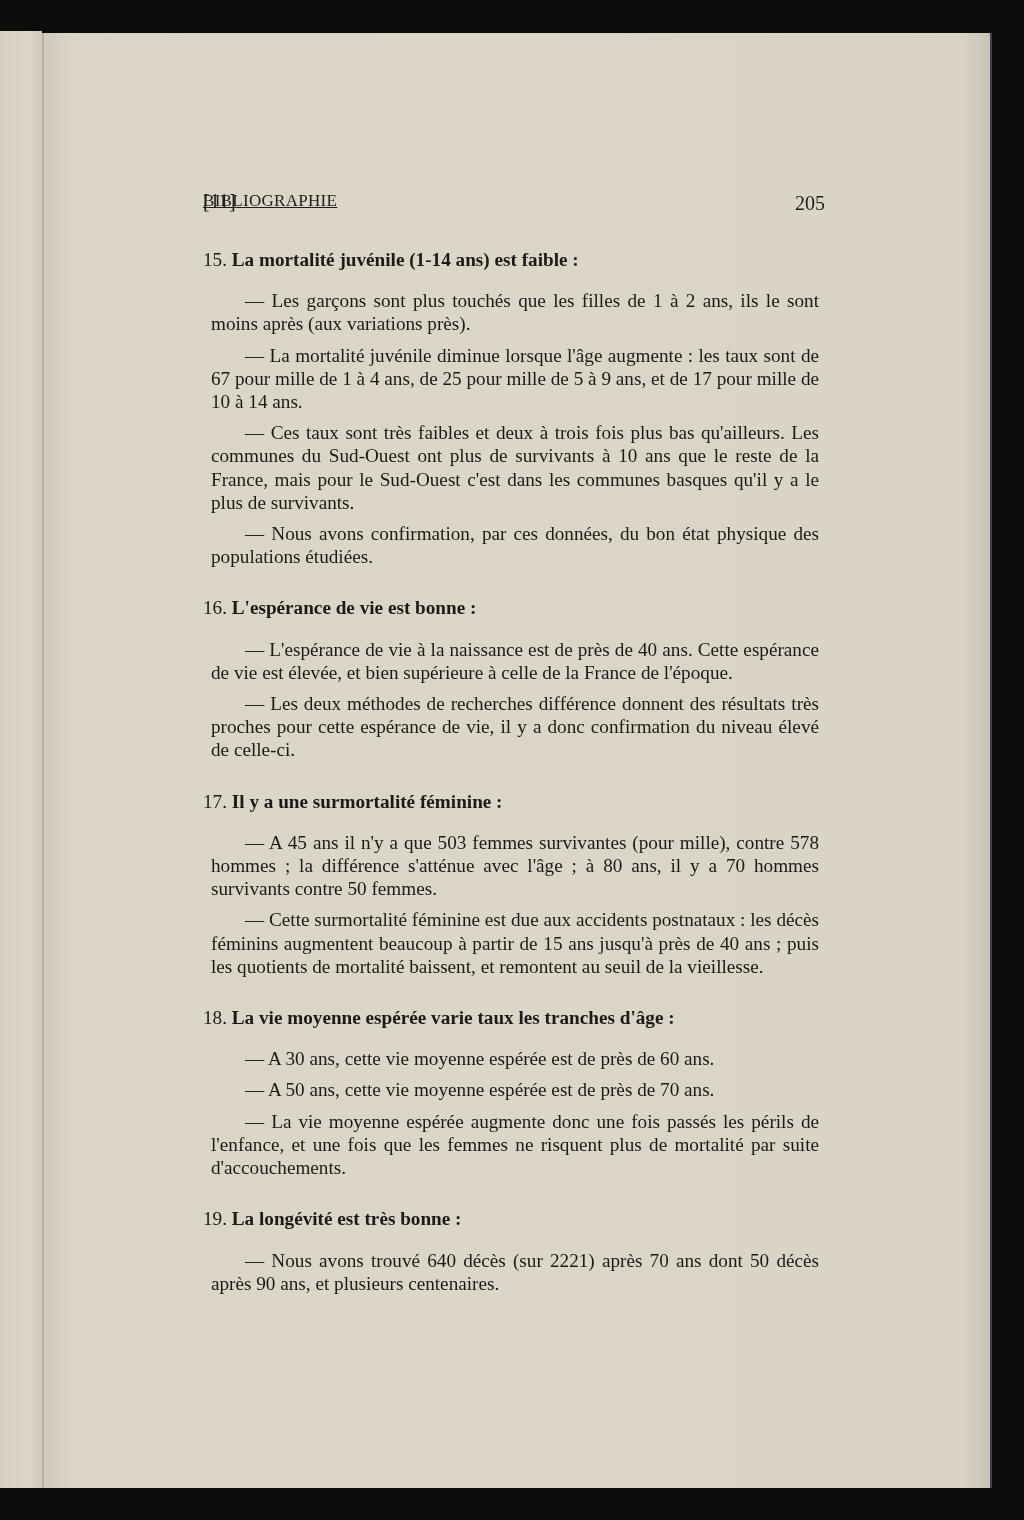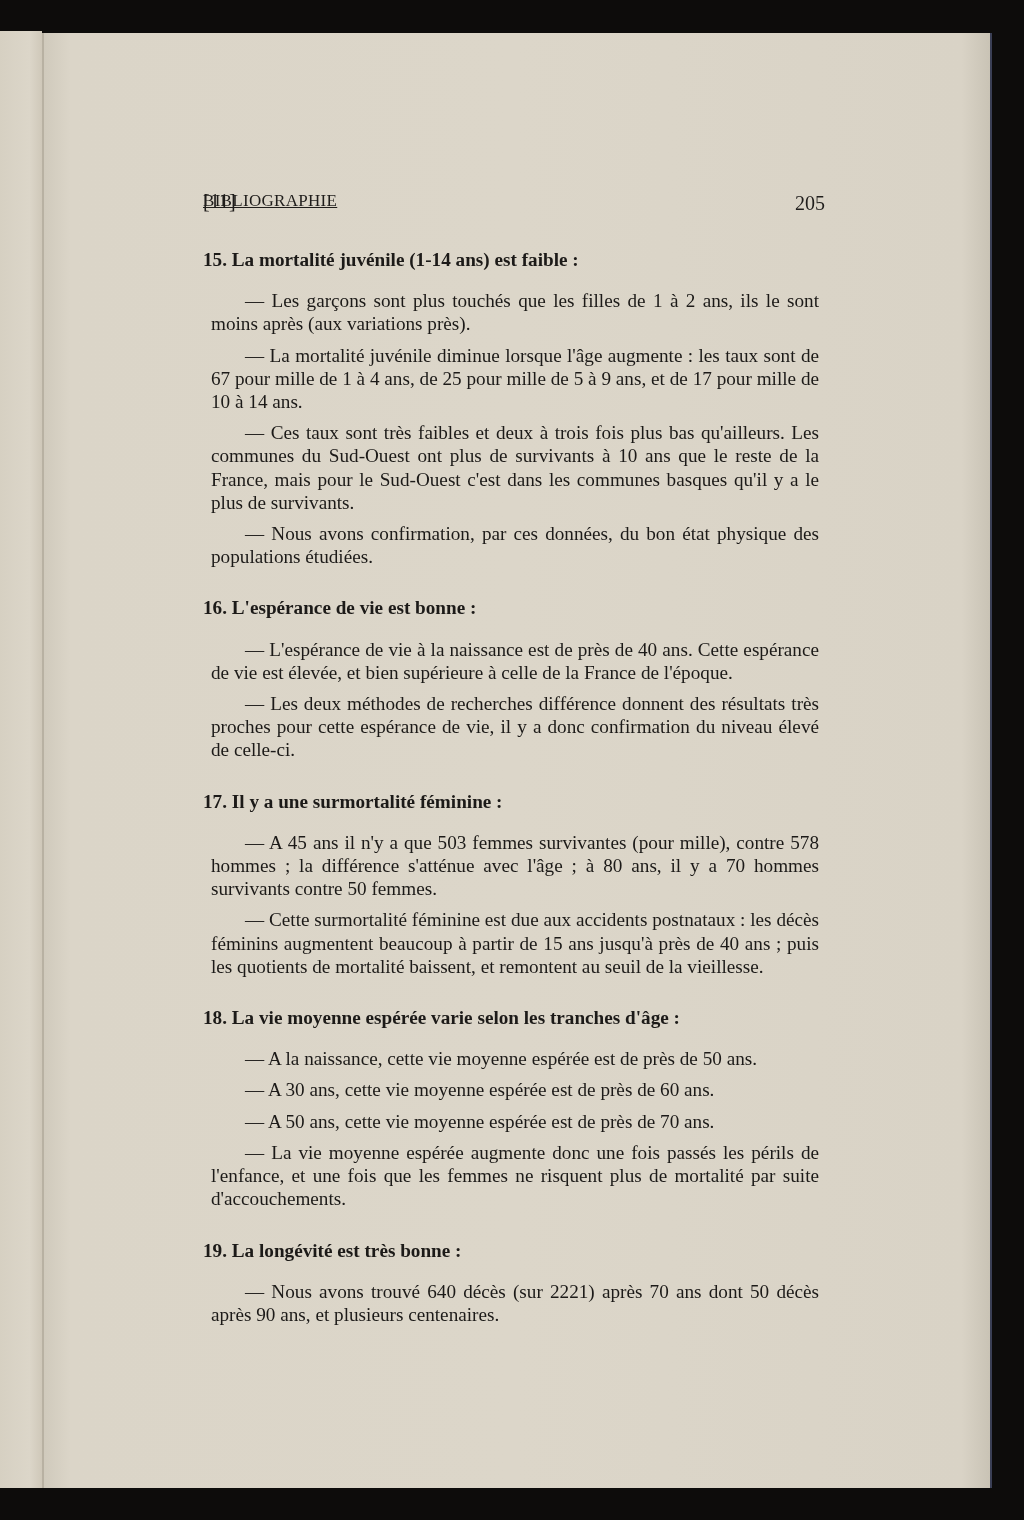--- a/index.html
+++ b/index.html
@@ -27,21 +27,21 @@
     }
     .rh-left { position: absolute; left: 0; top: 2px; }
     .rh-center { position: absolute; left: 0; right: 0; text-align: left; top: 3px; font-size: 17px; letter-spacing: 0.3px; text-decoration: underline; }
     .rh-right { position: absolute; right: 8px; top: 4px; }
     .content {
       position: absolute; left: 203px; top: 248px; width: 624px;
       color: #1c1a18; font-size: 19.2px; line-height: 23.2px;
     }
     .section { margin-bottom: 28px; }
     .section-title { margin: 0 0 18px 0; }
-    .section-title .num { font-weight: bold; }
+    .section-title .num { font-weight: normal; }
     .section-title .ttl { font-weight: bold; }
     .para {
       margin: 8px; text-indent: 34px; text-align: justify;
       hyphens: manual;
     }
   </style>
 </head>
 <body>
 
 <div class="left-page-full"></div>
@@ -81,23 +81,22 @@
       <span class="num">17.</span>
       <span class="ttl">Il y a une surmortalité féminine :</span>
     </p>
     <p class="para">— A 45 ans il n'y a que 503 femmes survivantes (pour mille), con­tre 578 hommes ; la différence s'atténue avec l'âge ; à 80 ans, il y a 70 hommes survivants contre 50 femmes.</p>
     <p class="para">— Cette surmortalité féminine est due aux accidents postna­taux : les décès féminins augmentent beaucoup à partir de 15 ans jusqu'à près de 40 ans ; puis les quotients de mortalité baissent, et remontent au seuil de la vieillesse.</p>
   </div>
 
   <div class="section">
     <p class="section-title">
       <span class="num">18.</span>
-      <span class="ttl">La vie moyenne espérée varie selon les tranches d'âge :</span>
+      <span class="ttl">La vie moyenne espérée varie taux les tranches d'âge :</span>
     </p>
-    <p class="para">— A la naissance, cette vie moyenne espérée est de près de 50 ans.</p>
     <p class="para">— A 30 ans, cette vie moyenne espérée est de près de 60 ans.</p>
     <p class="para">— A 50 ans, cette vie moyenne espérée est de près de 70 ans.</p>
     <p class="para">— La vie moyenne espérée augmente donc une fois passés les périls de l'enfance, et une fois que les femmes ne risquent plus de mortalité par suite d'accouchements.</p>
   </div>
 
   <div class="section">
     <p class="section-title">
       <span class="num">19.</span>
       <span class="ttl">La longévité est très bonne :</span>
     </p>

